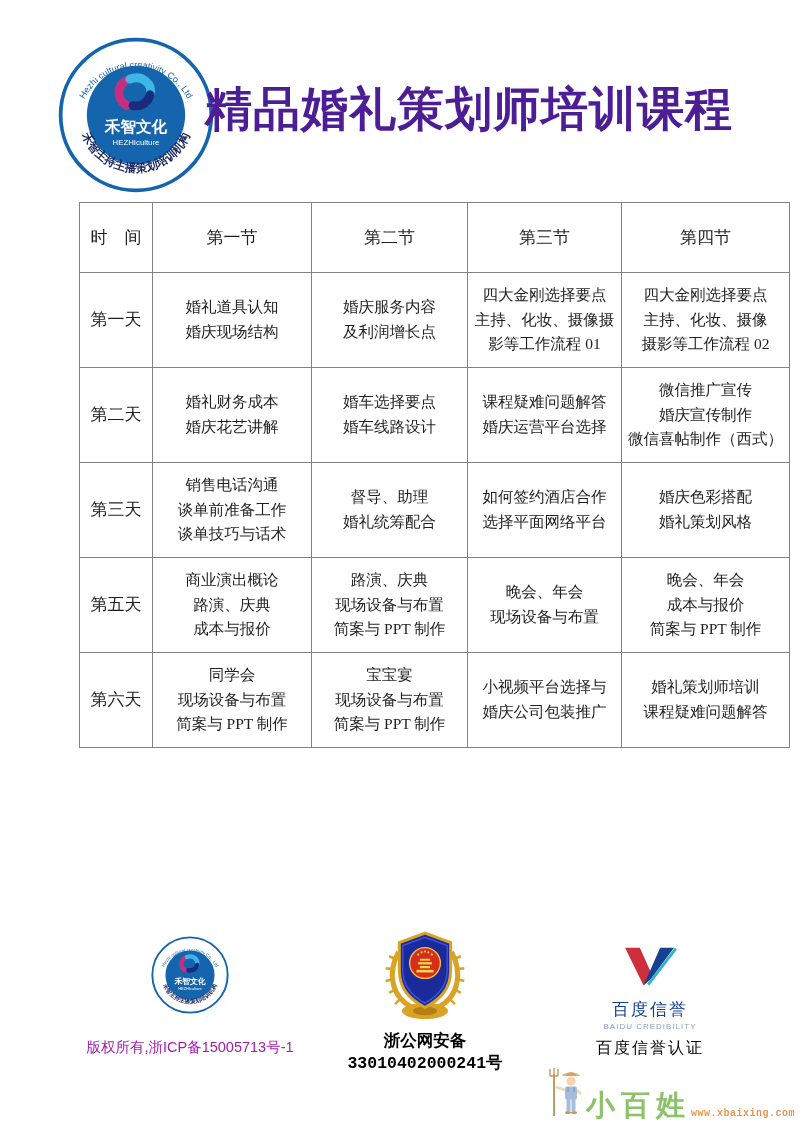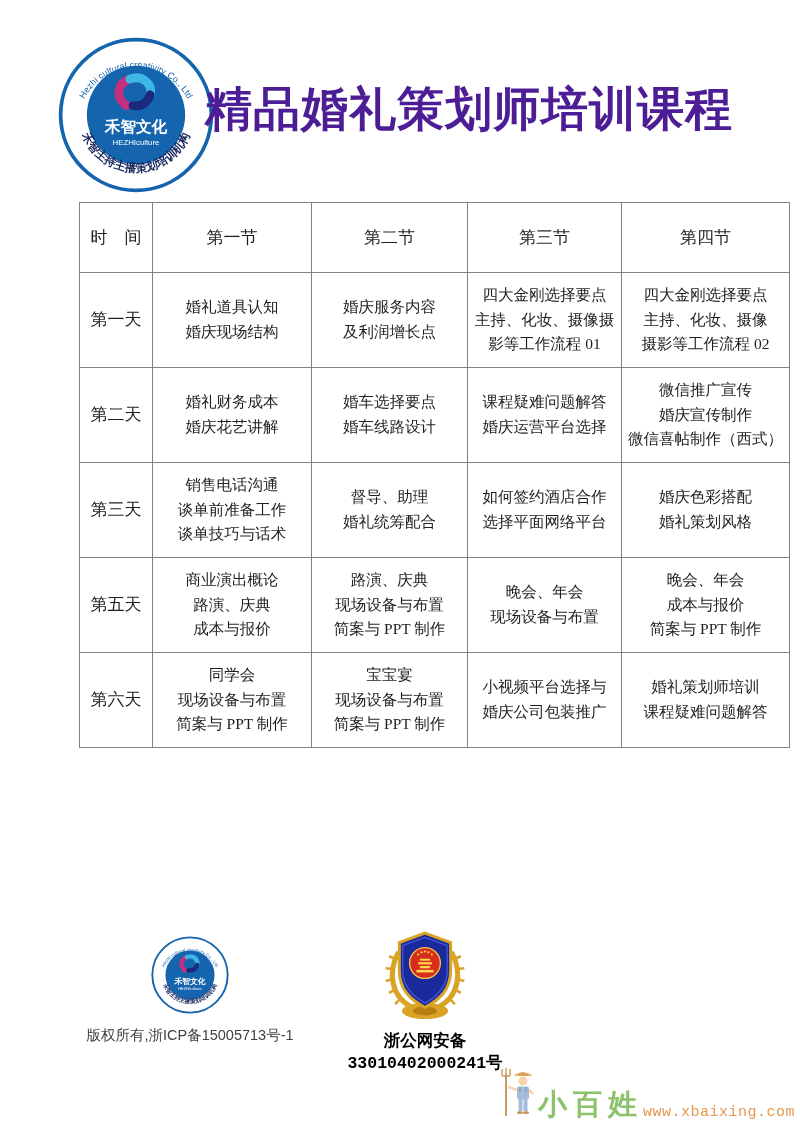--- a/index.html
+++ b/index.html
@@ -27,21 +27,21 @@
     white-space:pre-line; color:#1f1f1f; font-weight:normal;
   }
   .course-table th { height:70px; font-size:17px; }
   .course-table td { height:95px; font-size:15.5px; line-height:1.6; }
   .course-table td.day { font-size:17px; }
 
   
   .footer-left  { position:absolute; left:75px;  top:936px; width:230px; text-align:center; }
   .footer-left .logo-footer { width:78px; height:78px; display:inline-block; }
   .icp-text {
-    margin-top:8px; font-size:14.5px; color:#404040;
+    margin-top:20px; font-size:14.5px; color:#a21caf;
     font-family:"Liberation Sans","DejaVu Sans",sans-serif;
   }
   .footer-center { position:absolute; left:330px; top:928px; width:190px; text-align:center; }
   .footer-center .police-badge { width:90px; height:94px; display:inline-block; }
   .police-text {
     margin-top:4px; font-size:16.5px; font-weight:bold; color:#000;
     font-family:Liberation Mono, monospace;
   }
   .footer-right {
     position:absolute; left:585px; top:944px; width:130px; text-align:center;
@@ -54,22 +54,22 @@
 
   
   .watermark { position:absolute; right:5px; bottom:8px; display:flex; align-items:flex-end; }
   .farmer-svg { width:36px; height:56px; margin-right:2px; }
   .wm-col { display:flex; flex-direction:row; align-items:center; }
   .wm-name {
     font-size:29px; font-weight:bold; color:#8cc36a; letter-spacing:6px;
     font-family:"Liberation Sans","DejaVu Sans",sans-serif; line-height:1;
   }
   .wm-url {
-    font-size:15px; color:#e6984f; margin-top:16px; letter-spacing:0.5px;
-    font-family:"Liberation Mono","DejaVu Sans Mono",monospace; line-height:1;
+    font-size:10px; color:#e6984f; margin-top:16px; letter-spacing:0.5px;
+    font-family:"Liberation Mono","DejaVu Sans Mono",monospace; line-height:1;font-weight:bold;
   }
 </style>
 </head>
 <body>
 
 <div class="page">
 
   <svg class="logo-header" viewBox="0 0 100 100">
     <circle cx="50" cy="50" r="48.3" fill="#ffffff" stroke="#1465ae" stroke-width="2.4"></circle>
     <circle cx="50" cy="50" r="31.5" fill="#1465ae"></circle>
@@ -219,20 +219,30 @@
           <circle cx="58" cy="31" r="1.3"></circle>
         <rect x="44" y="36" width="12" height="2.2"></rect>
         <rect x="42" y="40" width="16" height="2.6"></rect>
         <rect x="44" y="44.5" width="12" height="2.6"></rect>
         <rect x="40" y="49" width="20" height="3"></rect>
       </g>
     </svg>
     <div class="police-text">浙公网安备 33010402000241号</div>
   </div>
 
+  <div class="footer-right">
+    <svg class="baidu-v" viewBox="0 0 64 52">
+      <polygon points="5,4 21,4 34,33 25,45" fill="#cf2e3c"></polygon>
+      <polygon points="58,4 43,4 25,45 33,38" fill="#15418f"></polygon>
+      <path d="M 60,5 L 30,44" stroke="#2fb3c9" stroke-width="3" fill="none"></path>
+    </svg>
+    <div class="baidu-cn">百度信誉</div>
+    <div class="baidu-en">BAIDU CREDIBILITY</div>
+    <div class="baidu-cert">百度信誉认证</div>
+  </div>
 
   <div class="watermark">
     <svg class="farmer-svg" viewBox="0 0 34 56">
       <line x1="5" y1="10" x2="5" y2="52" stroke="#c79a62" stroke-width="2"></line>
       <path d="M1,12 L9,12 M1,5 L1,12 M5,4 L5,12 M9,5 L9,12" stroke="#c79a62" stroke-width="1.4" fill="none"></path>
       <path d="M13,12 A9,3.6 0 0 1 31,12 Z" fill="#e7b877"></path>
       <path d="M17,12 C17,7 27,7 27,12 Z" fill="#d9a35f"></path>
       <circle cx="22" cy="17" r="4.6" fill="#f8d3ab"></circle>
       <line x1="16" y1="26" x2="7" y2="23" stroke="#f8d3ab" stroke-width="2.6"></line>
       <line x1="28" y1="26" x2="32" y2="30" stroke="#f8d3ab" stroke-width="2.6"></line>

